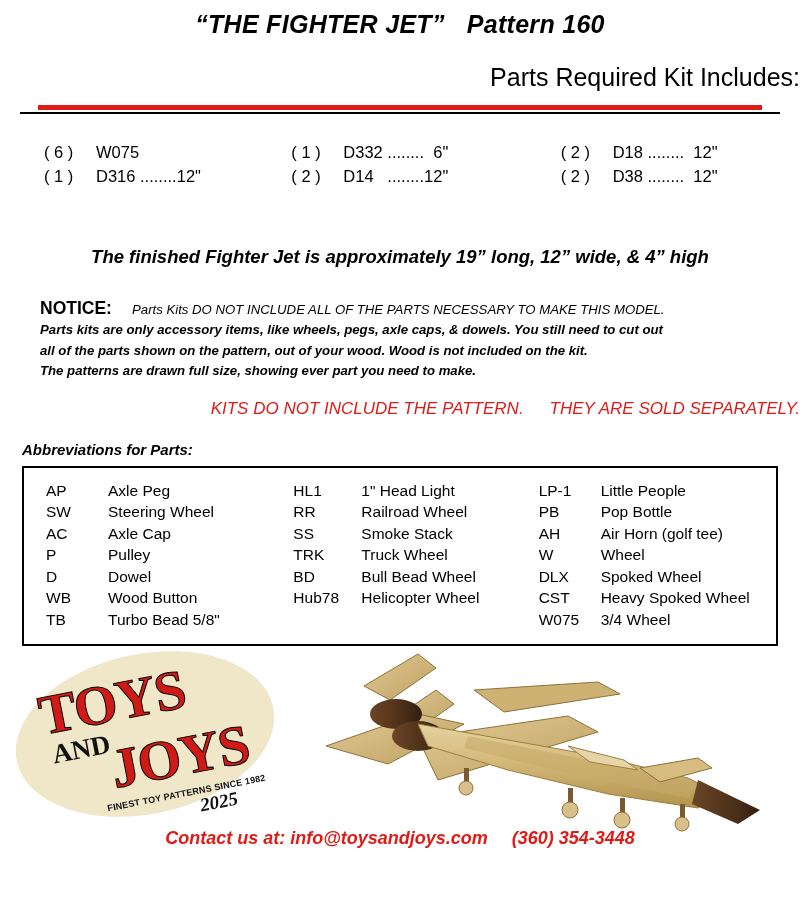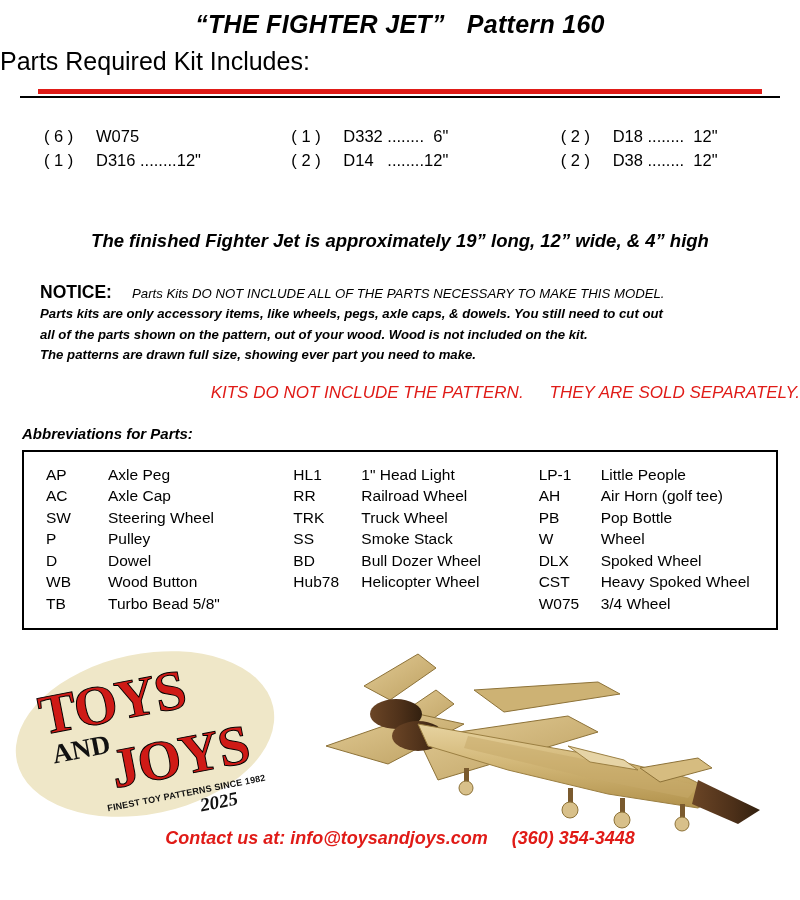--- a/index.html
+++ b/index.html
@@ -29,24 +29,24 @@
     font-style: italic;
     letter-spacing: 0.3px;
     margin-top: 10px;
   }
   .title-1 .pattern {
     font-style: italic;
     font-weight: bold;
     padding-left: 22px;
   }
   .title-2 {
-    text-align: left;
+    text-align: right;
     font-size: 25px;
     font-weight: normal;
-    margin-top: 8px;
+    margin-top: 24px;
   }
   .red-rule {
     margin: 13px 38px 0 38px;
     height: 5px;
     background: #e01b17;
   }
   .black-rule {
     margin: 2px 20px 0 20px;
     height: 2px;
     background: #000000;
@@ -290,39 +290,39 @@
   </div>
 
   <div class="kits-note">
     <span>KITS DO NOT INCLUDE THE PATTERN.</span><span class="sep"></span><span>THEY ARE SOLD SEPARATELY.</span>
   </div>
 
   <div class="abbr-title">Abbreviations for Parts:</div>
   <div class="abbr-box">
     <div class="abbr-col col1">
       <div class="abbr-row"><span class="abbr-key">AP</span><span class="abbr-val">Axle Peg</span></div>
+      <div class="abbr-row"><span class="abbr-key">SW</span><span class="abbr-val">Steering Wheel</span></div>
       <div class="abbr-row"><span class="abbr-key">AC</span><span class="abbr-val">Axle Cap</span></div>
-      <div class="abbr-row"><span class="abbr-key">SW</span><span class="abbr-val">Steering Wheel</span></div>
       <div class="abbr-row"><span class="abbr-key">P</span><span class="abbr-val">Pulley</span></div>
       <div class="abbr-row"><span class="abbr-key">D</span><span class="abbr-val">Dowel</span></div>
       <div class="abbr-row"><span class="abbr-key">WB</span><span class="abbr-val">Wood Button</span></div>
       <div class="abbr-row"><span class="abbr-key">TB</span><span class="abbr-val">Turbo Bead 5/8"</span></div>
     </div>
     <div class="abbr-col col2">
       <div class="abbr-row"><span class="abbr-key">HL1</span><span class="abbr-val">1" Head Light</span></div>
       <div class="abbr-row"><span class="abbr-key">RR</span><span class="abbr-val">Railroad Wheel</span></div>
+      <div class="abbr-row"><span class="abbr-key">SS</span><span class="abbr-val">Smoke Stack</span></div>
       <div class="abbr-row"><span class="abbr-key">TRK</span><span class="abbr-val">Truck Wheel</span></div>
-      <div class="abbr-row"><span class="abbr-key">SS</span><span class="abbr-val">Smoke Stack</span></div>
-      <div class="abbr-row"><span class="abbr-key">BD</span><span class="abbr-val">Bull Dozer Wheel</span></div>
+      <div class="abbr-row"><span class="abbr-key">BD</span><span class="abbr-val">Bull Bead Wheel</span></div>
       <div class="abbr-row"><span class="abbr-key">Hub78</span><span class="abbr-val">Helicopter Wheel</span></div>
     </div>
     <div class="abbr-col col3">
       <div class="abbr-row"><span class="abbr-key">LP-1</span><span class="abbr-val">Little People</span></div>
+      <div class="abbr-row"><span class="abbr-key">PB</span><span class="abbr-val">Pop Bottle</span></div>
       <div class="abbr-row"><span class="abbr-key">AH</span><span class="abbr-val">Air Horn (golf tee)</span></div>
-      <div class="abbr-row"><span class="abbr-key">PB</span><span class="abbr-val">Pop Bottle</span></div>
       <div class="abbr-row"><span class="abbr-key">W</span><span class="abbr-val">Wheel</span></div>
       <div class="abbr-row"><span class="abbr-key">DLX</span><span class="abbr-val">Spoked Wheel</span></div>
       <div class="abbr-row"><span class="abbr-key">CST</span><span class="abbr-val">Heavy Spoked Wheel</span></div>
       <div class="abbr-row"><span class="abbr-key">W075</span><span class="abbr-val">3/4 Wheel</span></div>
     </div>
   </div>
 
   <div class="logo-area">
     <div class="logo-ellipse"></div>
     <div class="logo-toys">TOYS</div>

